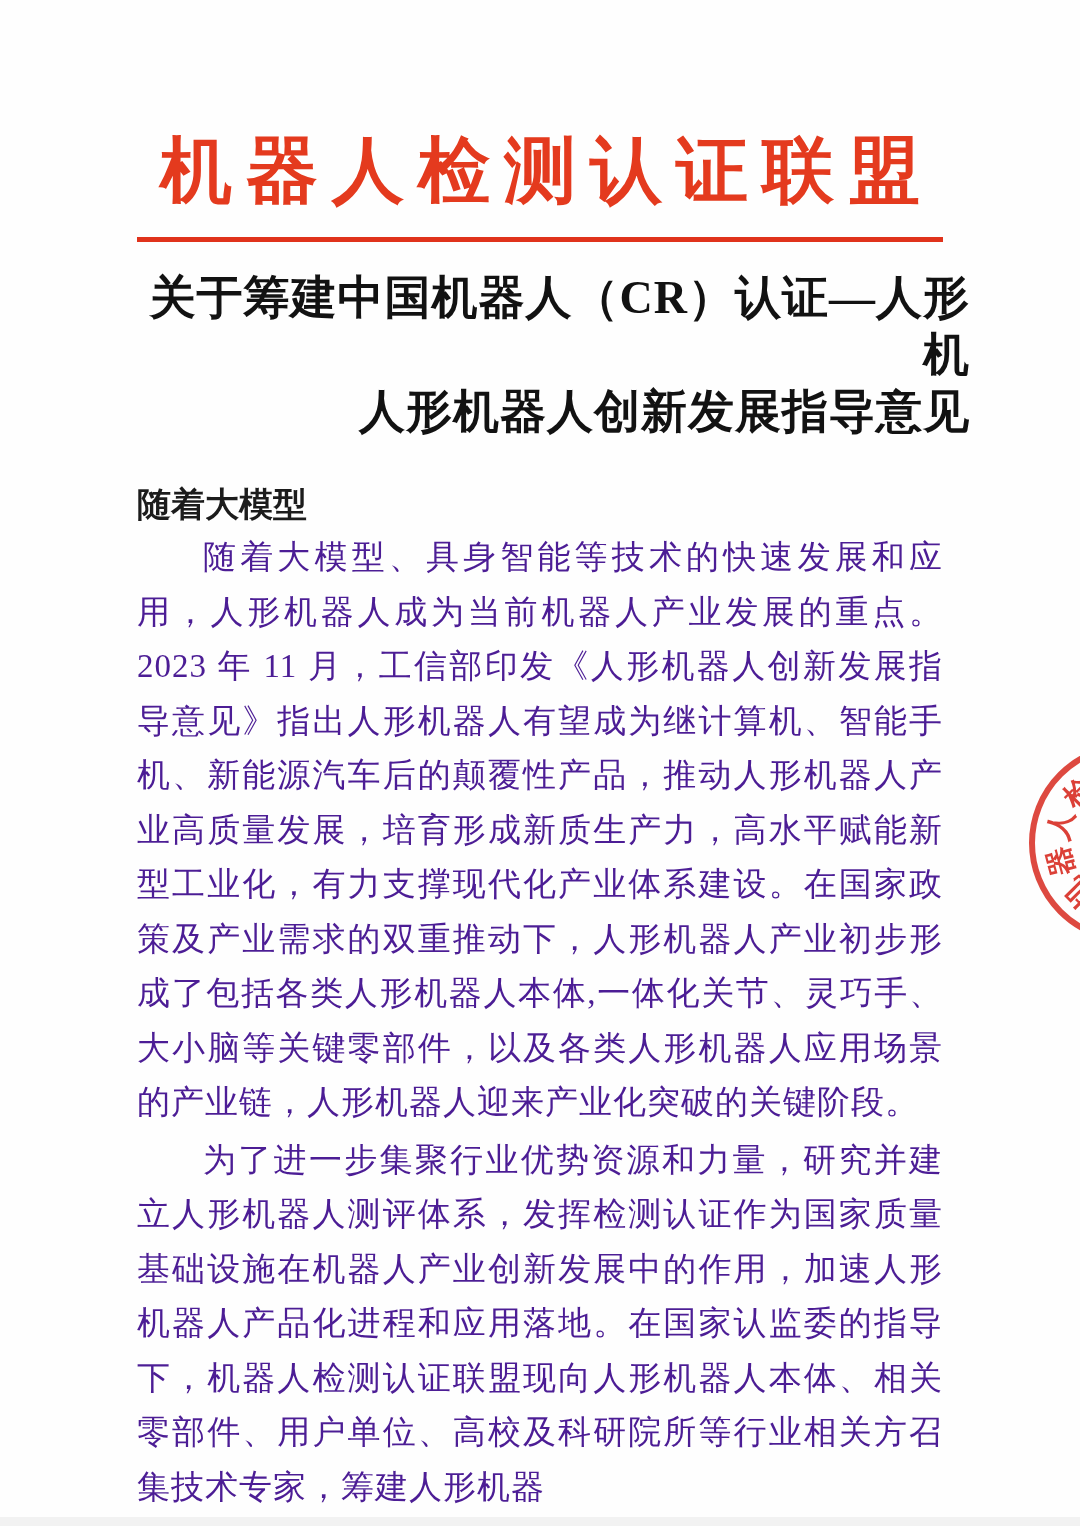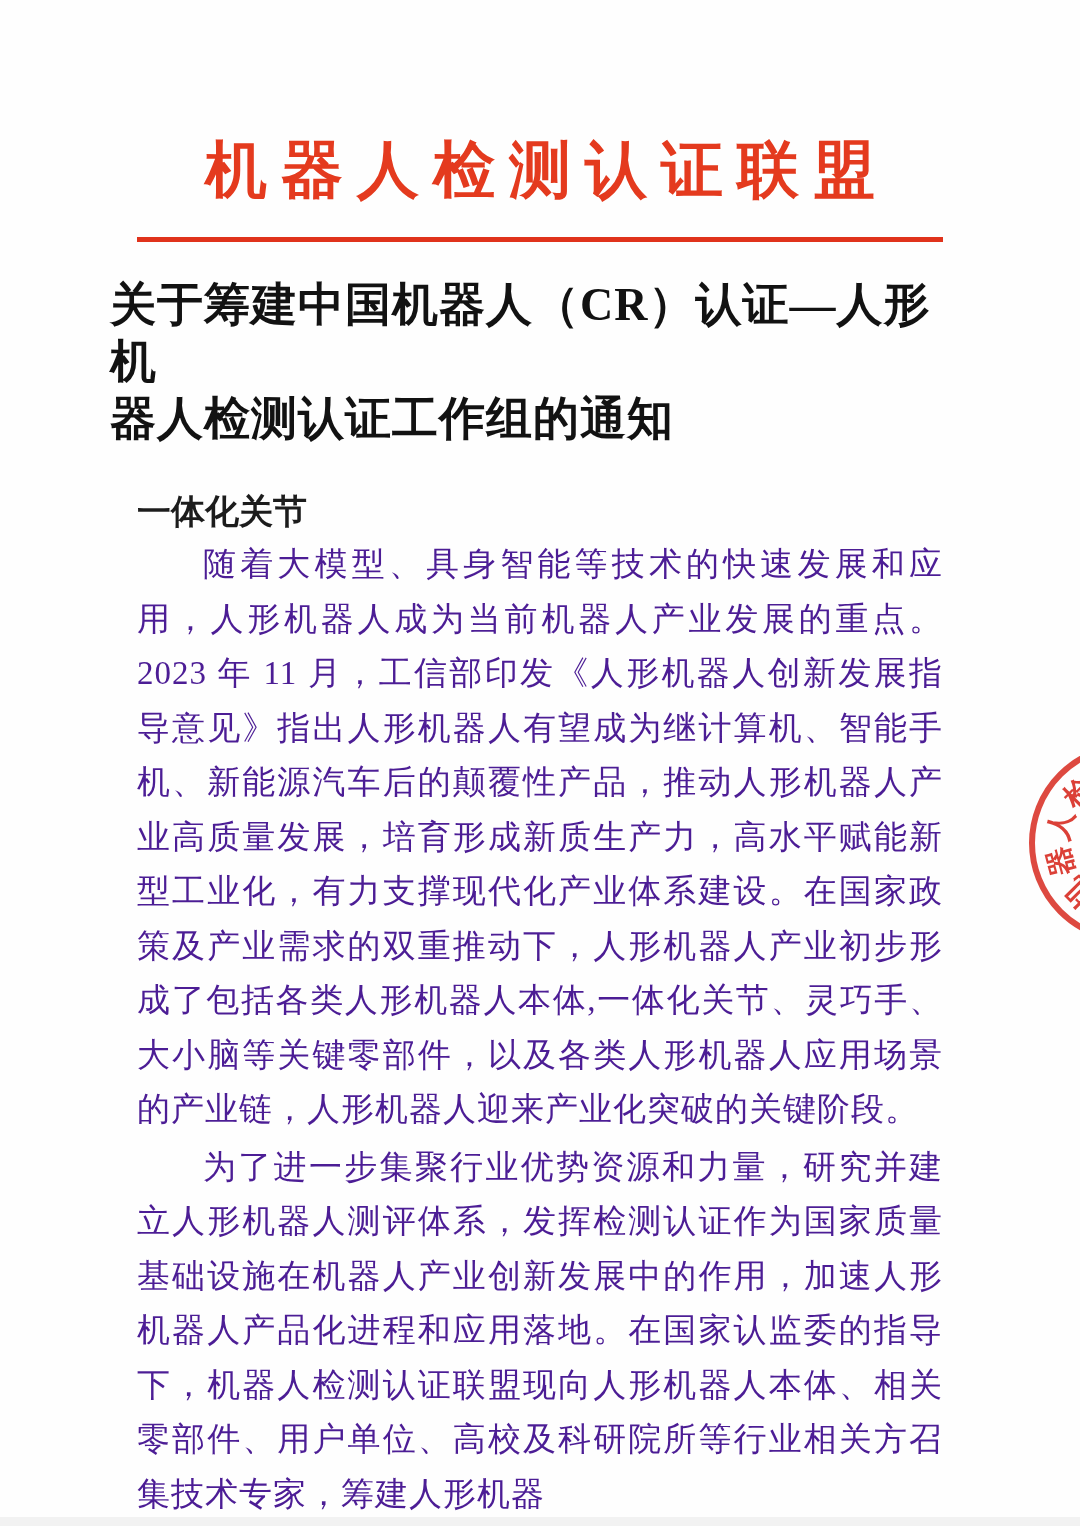--- a/index.html
+++ b/index.html
@@ -16,38 +16,38 @@
     font-family: "Liberation Serif", "DejaVu Serif", serif;
     color: #212121;
   }
   
   .org-title {
     margin: 0;
     padding-top: 124px;
     text-align: center;
     font-family: "Liberation Sans", "DejaVu Sans", sans-serif;
     font-weight: 900;
-    font-size: 62px;
+    font-size: 72px;
     line-height: 92px;
     color: #e43a1e;
     letter-spacing: 14px;
     text-indent: 14px; 
     white-space: nowrap;
   }
   .red-rule {
     width: 806px;
     height: 5px;
     margin: 21px auto 0 auto;
     background: #e0331c;
   }
   
   .notice-title {
-    margin: 34px auto 0 auto;
+    margin: 27px auto 0 auto;
     width: 860px;
-    text-align: left;
+    text-align: right;
     font-weight: 700;
     font-size: 46px;
     line-height: 57px;
     color: #121212;
     letter-spacing: 1px;
   }
   
   .content {
     width: 806px;
     margin: 41px auto 0 auto;
@@ -121,25 +121,25 @@
 <body>
 
 <div class="page">
 
   <h1 class="org-title">机器人检测认证联盟</h1>
 
   <div class="red-rule"></div>
 
   <h2 class="notice-title">
     <span>关于筹建中国机器人（CR）认证—人形机</span><br>
-    <span>器人检测认证工作组的通知</span>
+    <span>人形机器人创新发展指导意见</span>
   </h2>
 
   <div class="content">
-    <div class="salutation">一体化关节</div>
+    <div class="salutation">随着大模型</div>
 
     <p class="para">随着大模型、具身智能等技术的快速发展和应用，人形机器人成为当前机器人产业发展的重点。2023 年 11 月，工信部印发《人形机器人创新发展指导意见》指出人形机器人有望成为继计算机、智能手机、新能源汽车后的颠覆性产品，推动人形机器人产业高质量发展，培育形成新质生产力，高水平赋能新型工业化，有力支撑现代化产业体系建设。在国家政策及产业需求的双重推动下，人形机器人产业初步形成了包括各类人形机器人本体,一体化关节、灵巧手、大小脑等关键零部件，以及各类人形机器人应用场景的产业链，人形机器人迎来产业化突破的关键阶段。</p>
 
     <p class="para">为了进一步集聚行业优势资源和力量，研究并建立人形机器人测评体系，发挥检测认证作为国家质量基础设施在机器人产业创新发展中的作用，加速人形机器人产品化进程和应用落地。在国家认监委的指导下，机器人检测认证联盟现向人形机器人本体、相关零部件、用户单位、高校及科研院所等行业相关方召集技术专家，筹建人形机器</p>
   </div>
 
   <div class="seal">
     <div class="seal-ring"></div>
     <span class="seal-char">机</span>
     <span class="seal-char">器</span>

